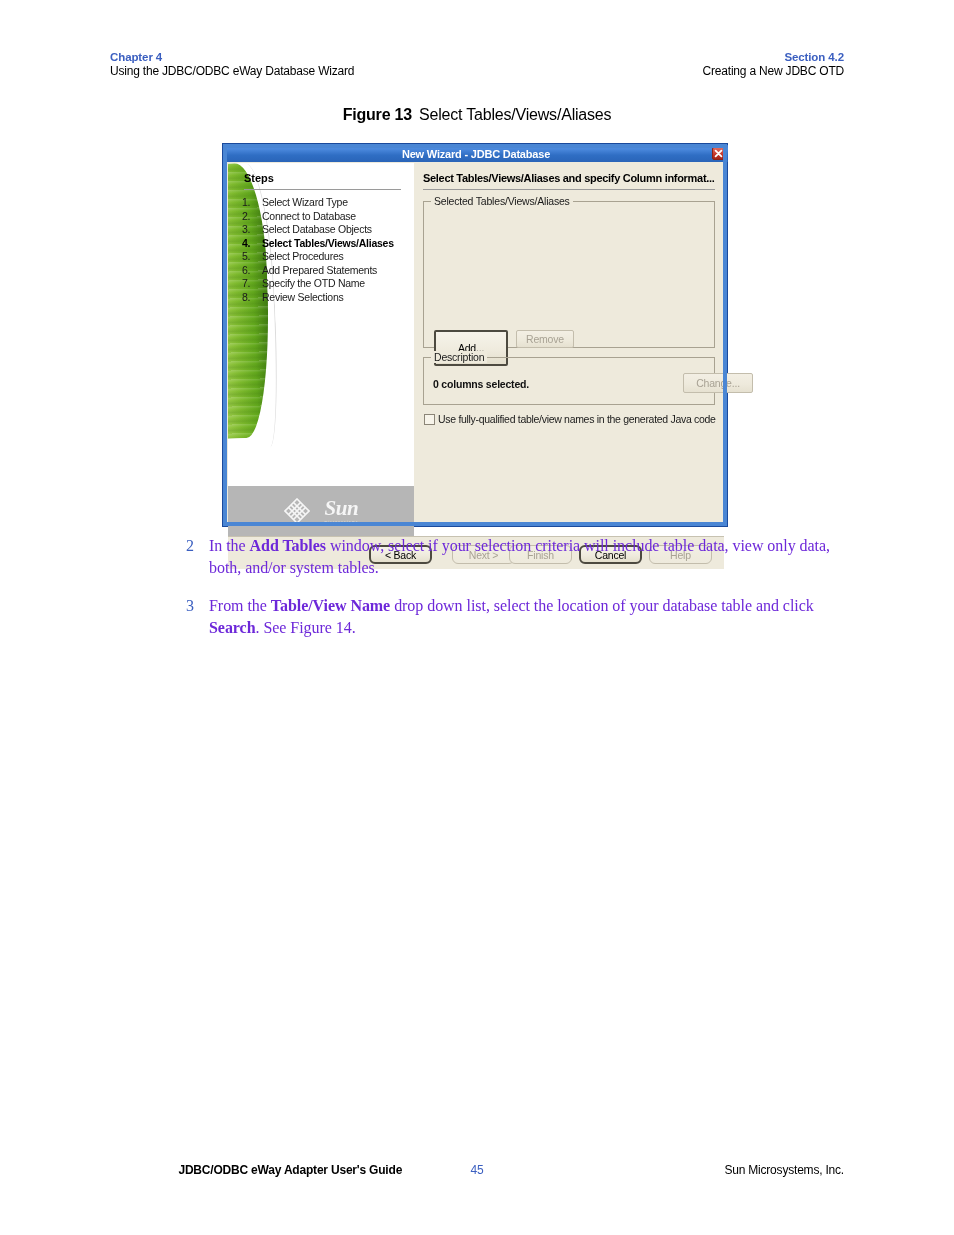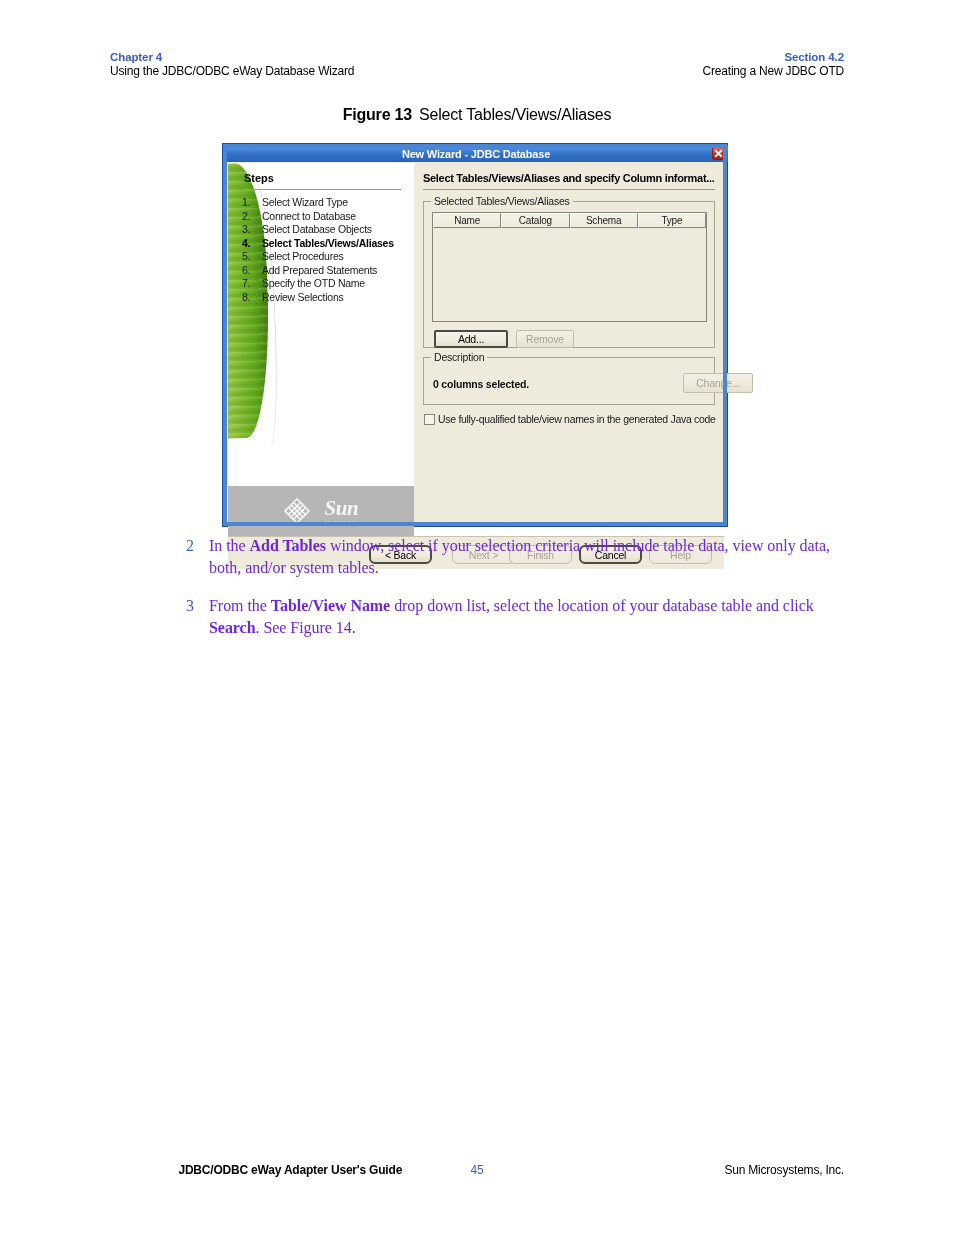--- a/index.html
+++ b/index.html
@@ -349,21 +349,21 @@
   .btn.enabled {
     color: #000000;
     border: 2px solid #4d4a40;
     background: linear-gradient(to bottom, #f6f3ea 0%, #efebde 55%, #e4dfcd 100%);
   }
   .btn.disabled {
     color: #a8a294;
     border: 1px solid #c3bdac;
   }
 
-  #btn-add { left: 10px; top: 128px; width: 74px; height: 18px; }
+  #btn-add { left: 10px; top: 128px; width: 74px; height: 36px; }
   #btn-remove { left: 92px; top: 128px; width: 58px; height: 18px; }
   #btn-change { left: 224px; top: 15px; width: 70px; height: 20px; margin-left: 35px; }
 
   .desc-text {
     position: absolute;
     left: 9px;
     top: 20px;
     font-family: "Liberation Sans", sans-serif;
     font-size: 10.5px;
     font-weight: bold;
@@ -568,29 +568,20 @@
       </div>
     </div>
 
     <div class="content-panel">
       <div class="panel-heading">Select Tables/Views/Aliases and specify Column informat...</div>
       <div class="panel-rule"></div>
 
       <div class="groupbox" id="gb-selected">
         <span class="gb-title">Selected Tables/Views/Aliases</span>
 
-        <div class="table-wrap">
-          <div class="table-head">
-            <div class="th">Name</div>
-            <div class="th">Catalog</div>
-            <div class="th">Schema</div>
-            <div class="th">Type</div>
-          </div>
-          <div class="table-body"></div>
-        </div>
 
         <div class="btn enabled" id="btn-add">
           <span>Add...</span>
         </div>
         <div class="btn disabled" id="btn-remove">
           <span>Remove</span>
         </div>
       </div>
 
       <div class="groupbox" id="gb-description">

